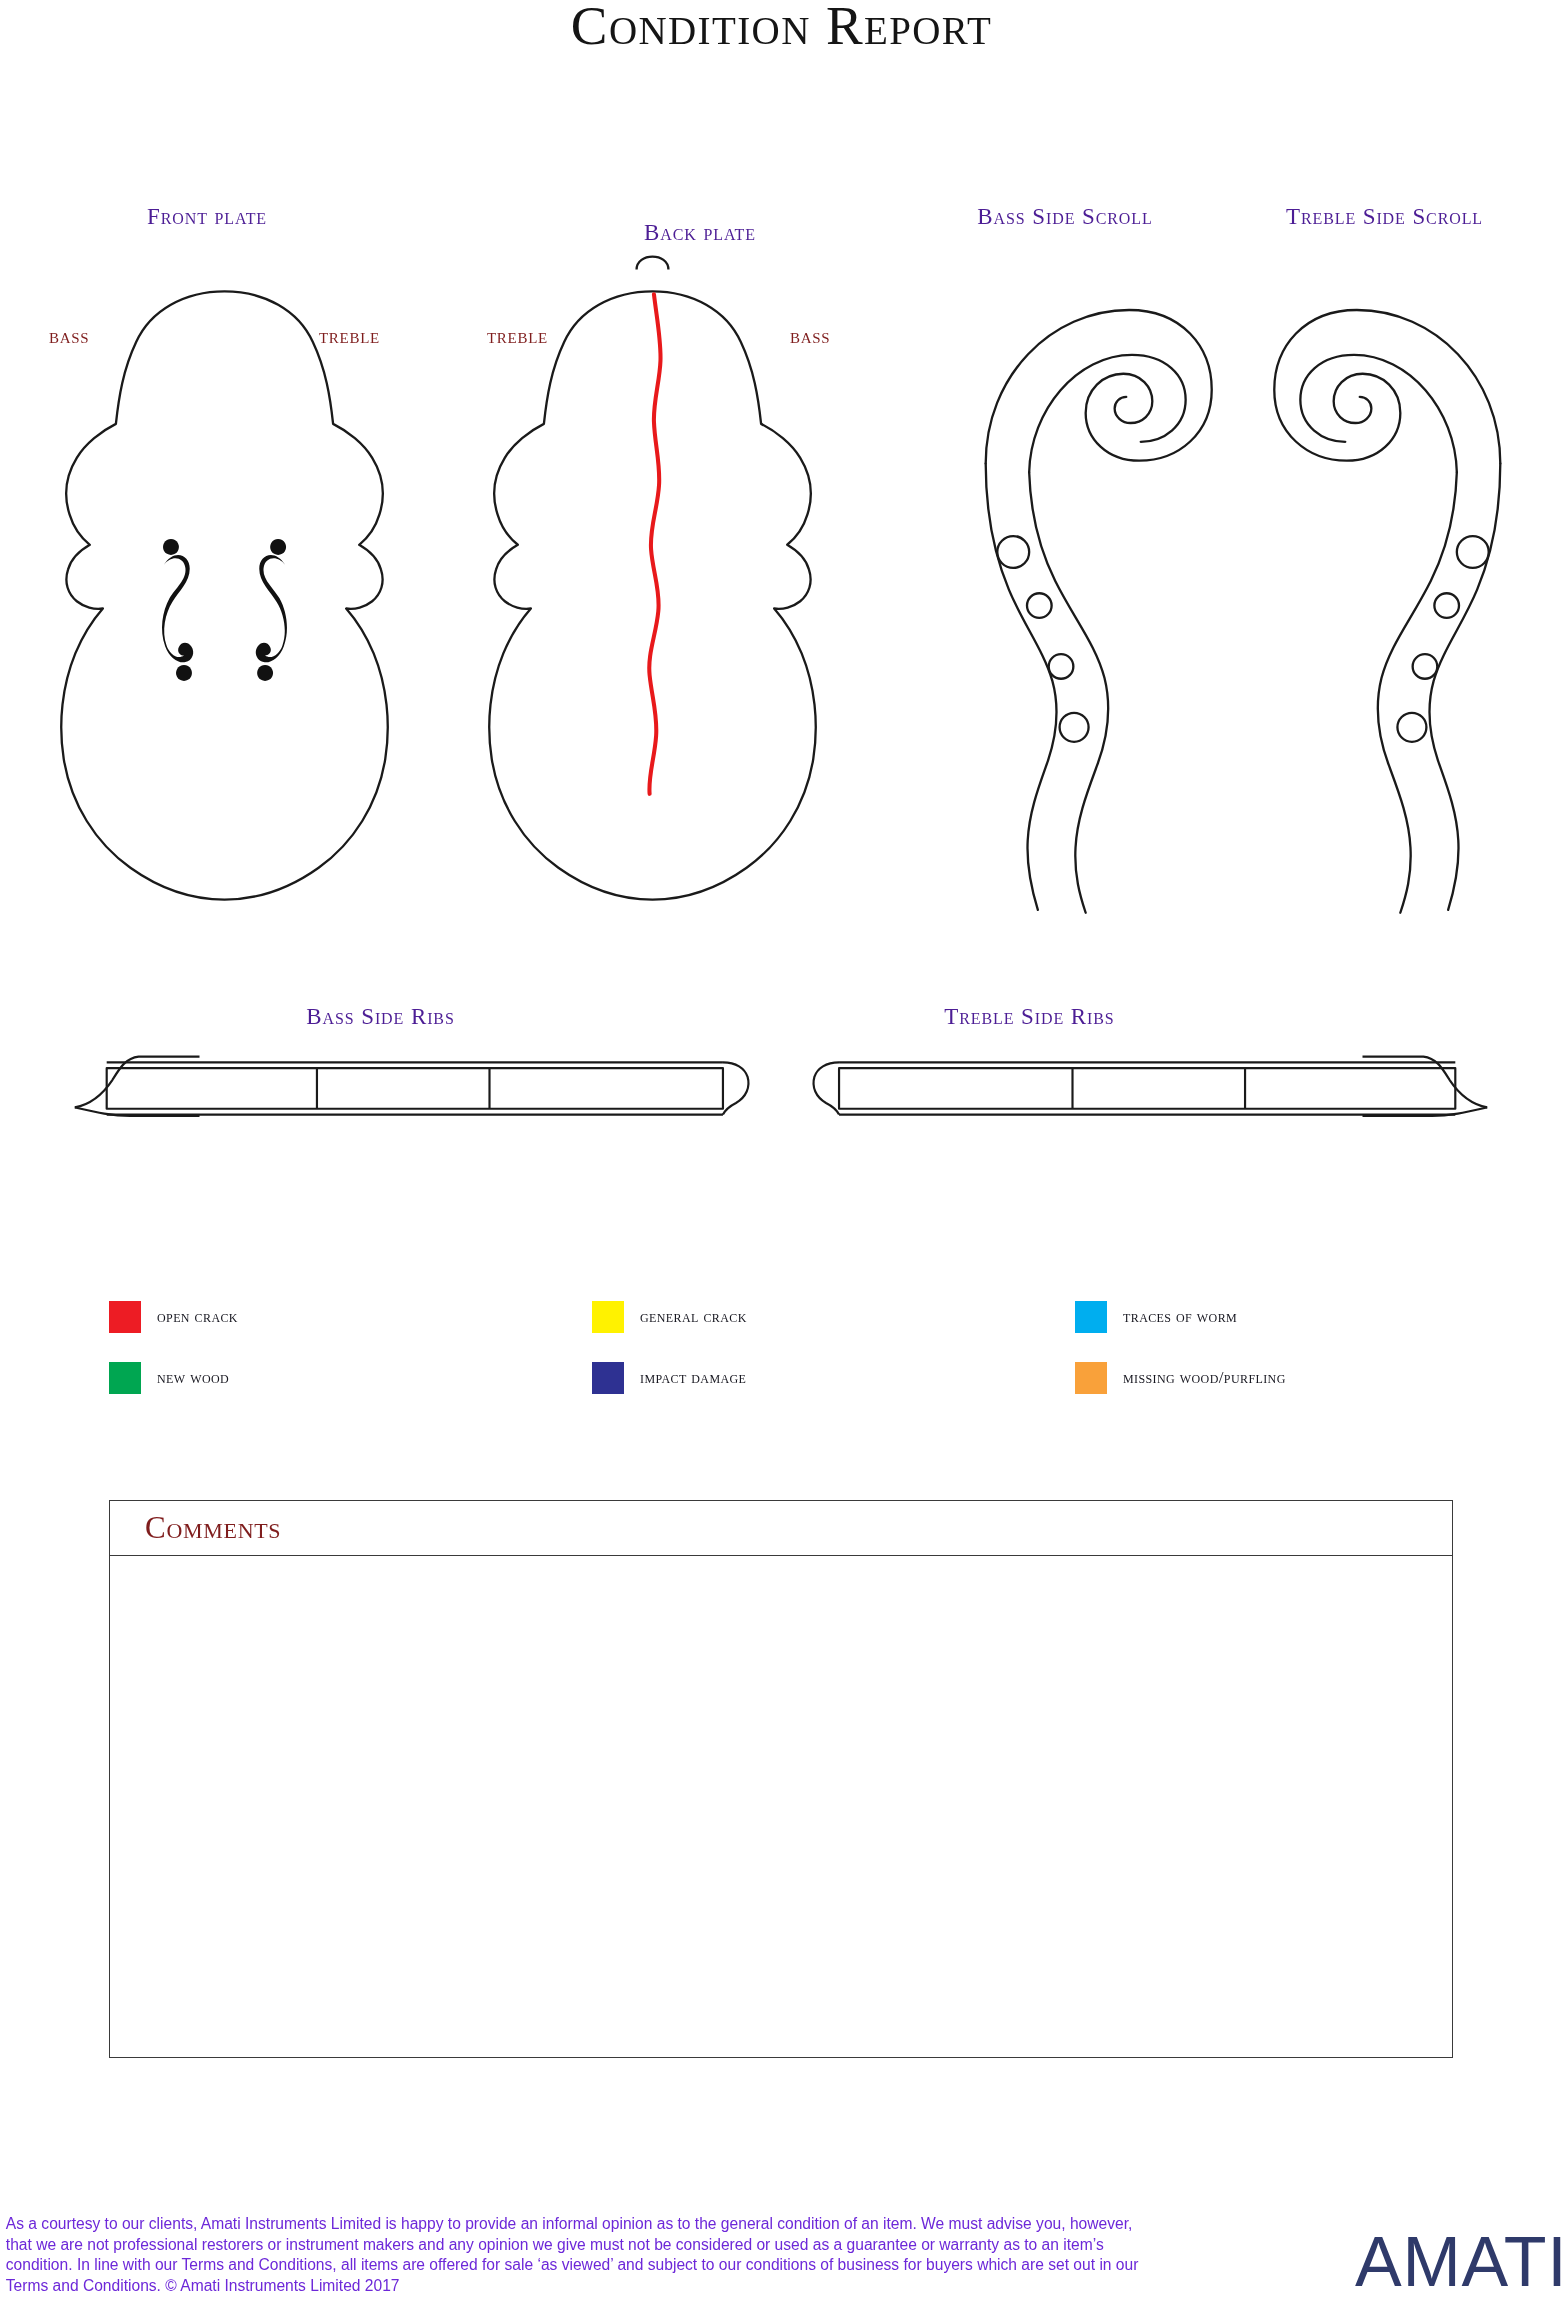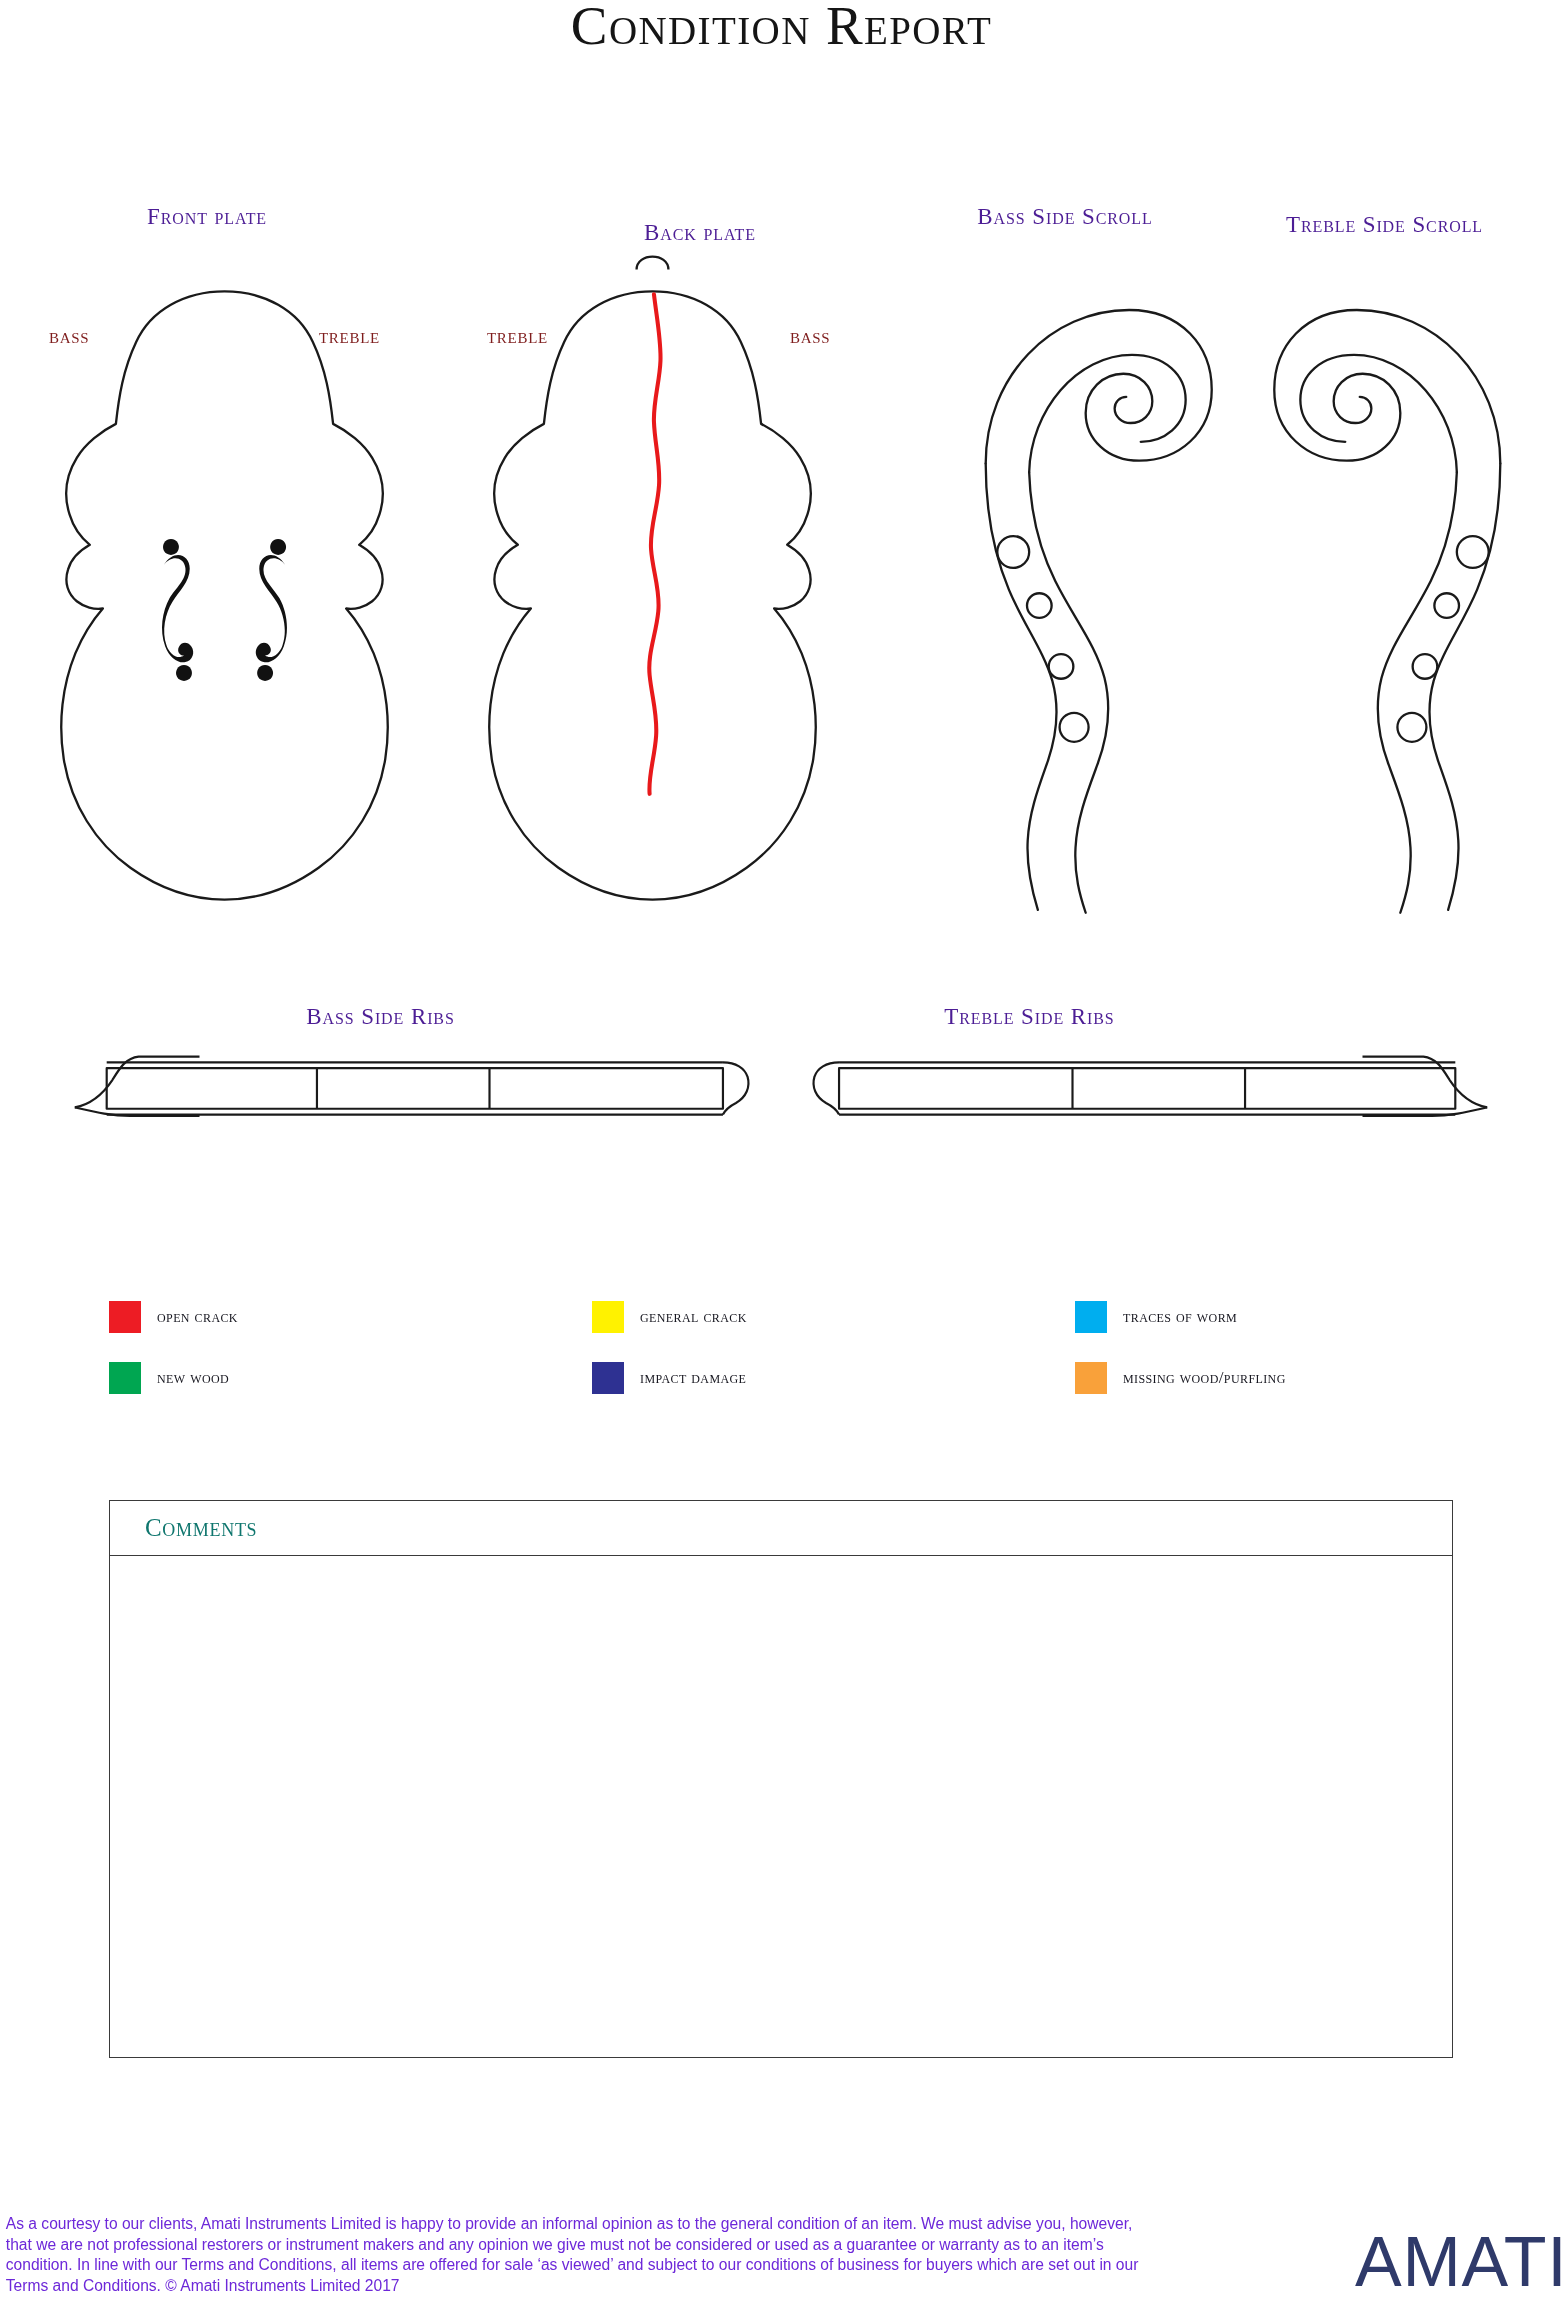--- a/index.html
+++ b/index.html
@@ -106,23 +106,23 @@
   .comments-head {
     height: 55px;
     border-bottom: 1.4px solid #3a3a3a;
     box-sizing: border-box;
     display: flex;
     align-items: center;
     padding-left: 35px;
   }
   .comments-title {
     font-variant: small-caps;
-    font-size: 25px;
+    font-size: 31px;
     letter-spacing: 0.7px;
-    color: #0f766e;
+    color: #7f1d1d;
   }
   .comments-area {
     width: 100%;
     height: calc(100% - 55px);
     border: 0;
     outline: none;
     resize: none;
     background: transparent;
     font-family: "Liberation Sans", sans-serif;
     font-size: 19px;
@@ -156,21 +156,21 @@
 </head>
 <body>
 
 <div class="page">
 
   <div class="title">Condition Report</div>
 
   <div class="cap" style="left:51px; top:204px; width:312px;">Front plate</div>
   <div class="cap" style="left:544px; top:220px; width:312px;">Back plate</div>
   <div class="cap" style="left:920px; top:204px; width:290px;">Bass Side Scroll</div>
-  <div class="cap" style="left:1225px; top:212px; width:319px;">Treble Side Scroll</div>
+  <div class="cap" style="left:1225px; top:204px; width:319px;">Treble Side Scroll</div>
 
   <div class="draw" style="left:29px; top:275px;">
     <svg width="391" height="667" viewBox="0 0 540 920">
       <g fill="none" stroke="#1a1a1a" stroke-width="3.2" stroke-linejoin="round">
         <path d="M270 22
                  C 215 22, 168 48, 148 92
                  C 130 130, 124 168, 120 205
                  C 100 215, 78 232, 66 252
                  C 50 278, 48 305, 56 330
                  C 62 350, 74 364, 84 372

